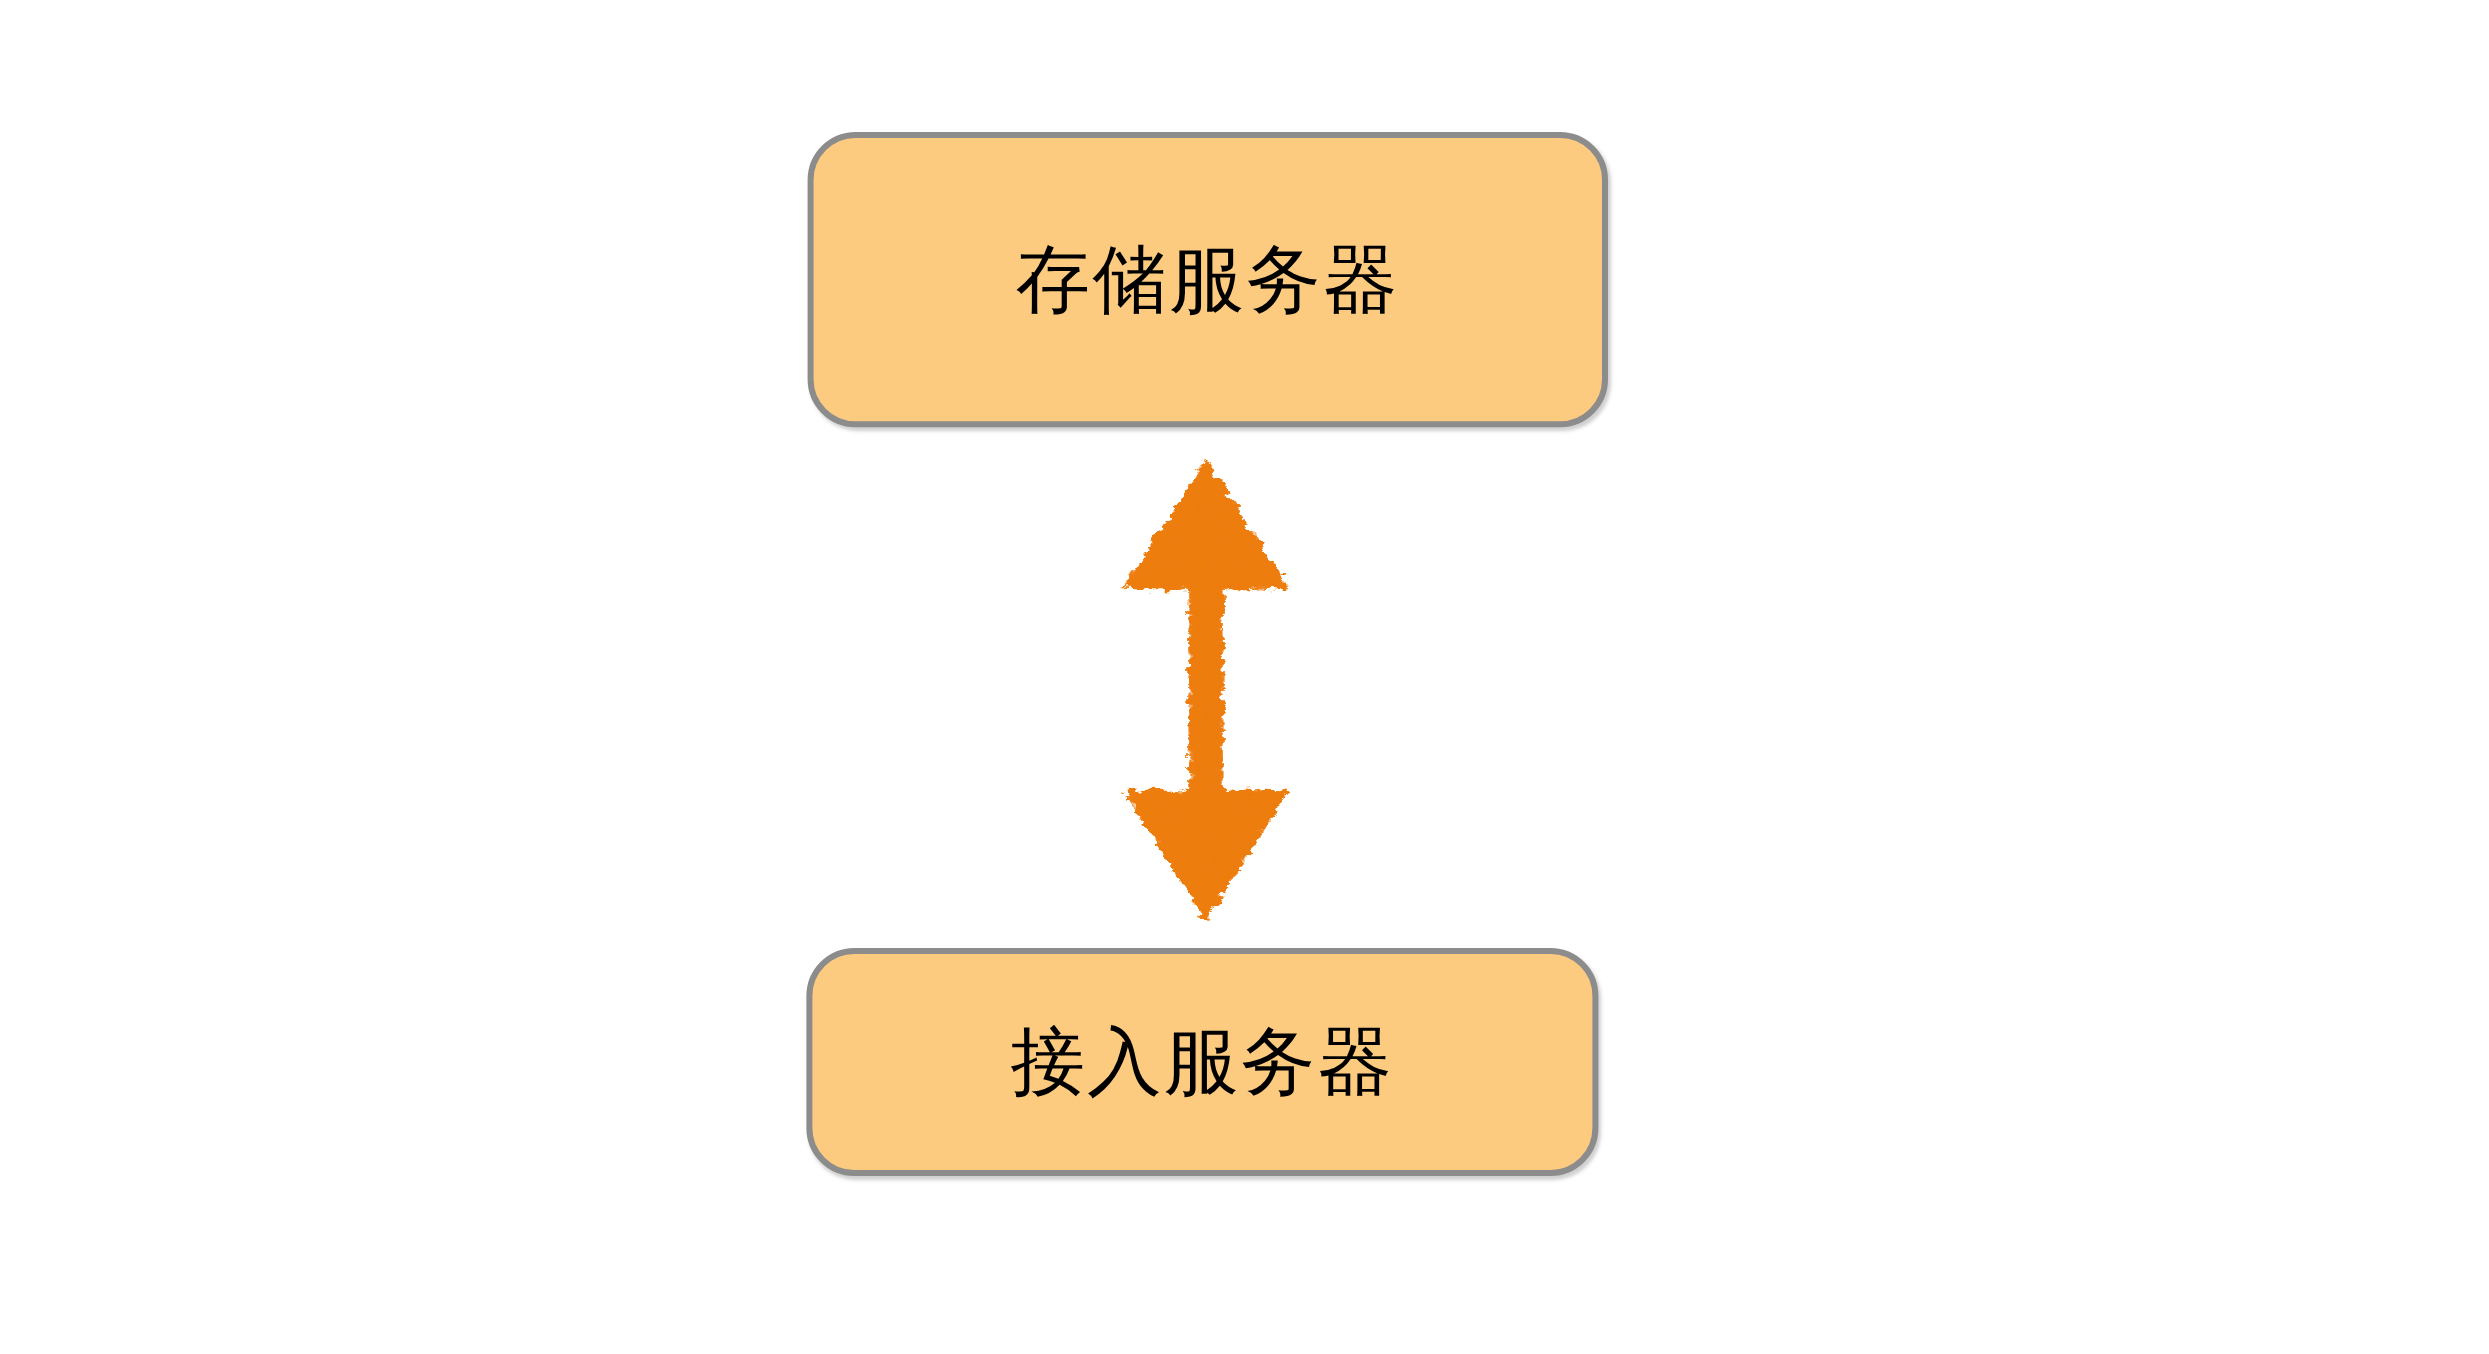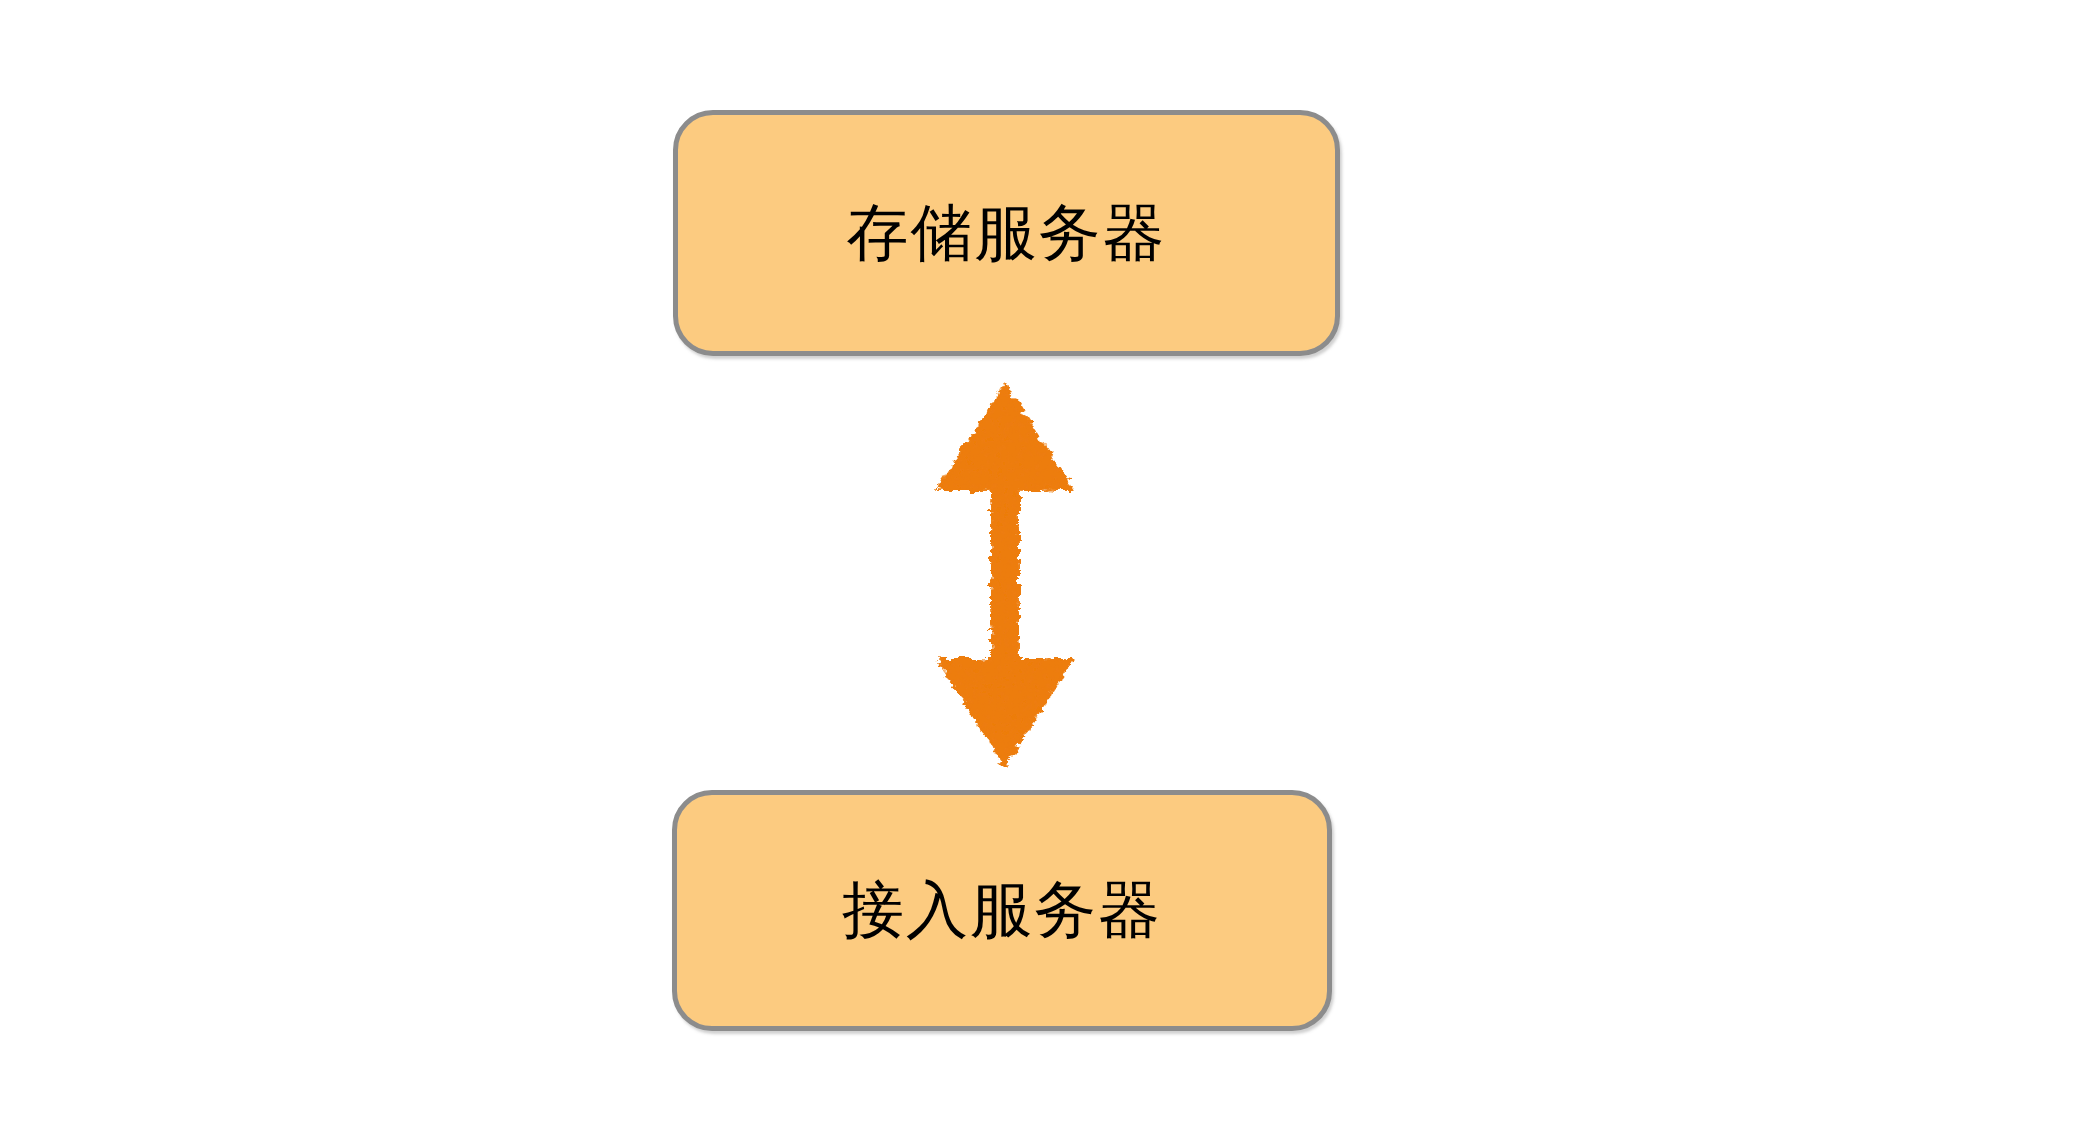--- a/index.html
+++ b/index.html
@@ -46,21 +46,21 @@
   #node-storage {
     left: 673px;
     top: 110px;
     width: 667px;
     height: 246px;
   }
   #node-access {
     left: 672px;
     top: 790px;
     width: 660px;
-    height: 241px;
+    height: 190px;
   }
 
   
   #connector {
     position: absolute;
     left: 880px;
     top: 375px;
     width: 250px;
     height: 400px;
   }

